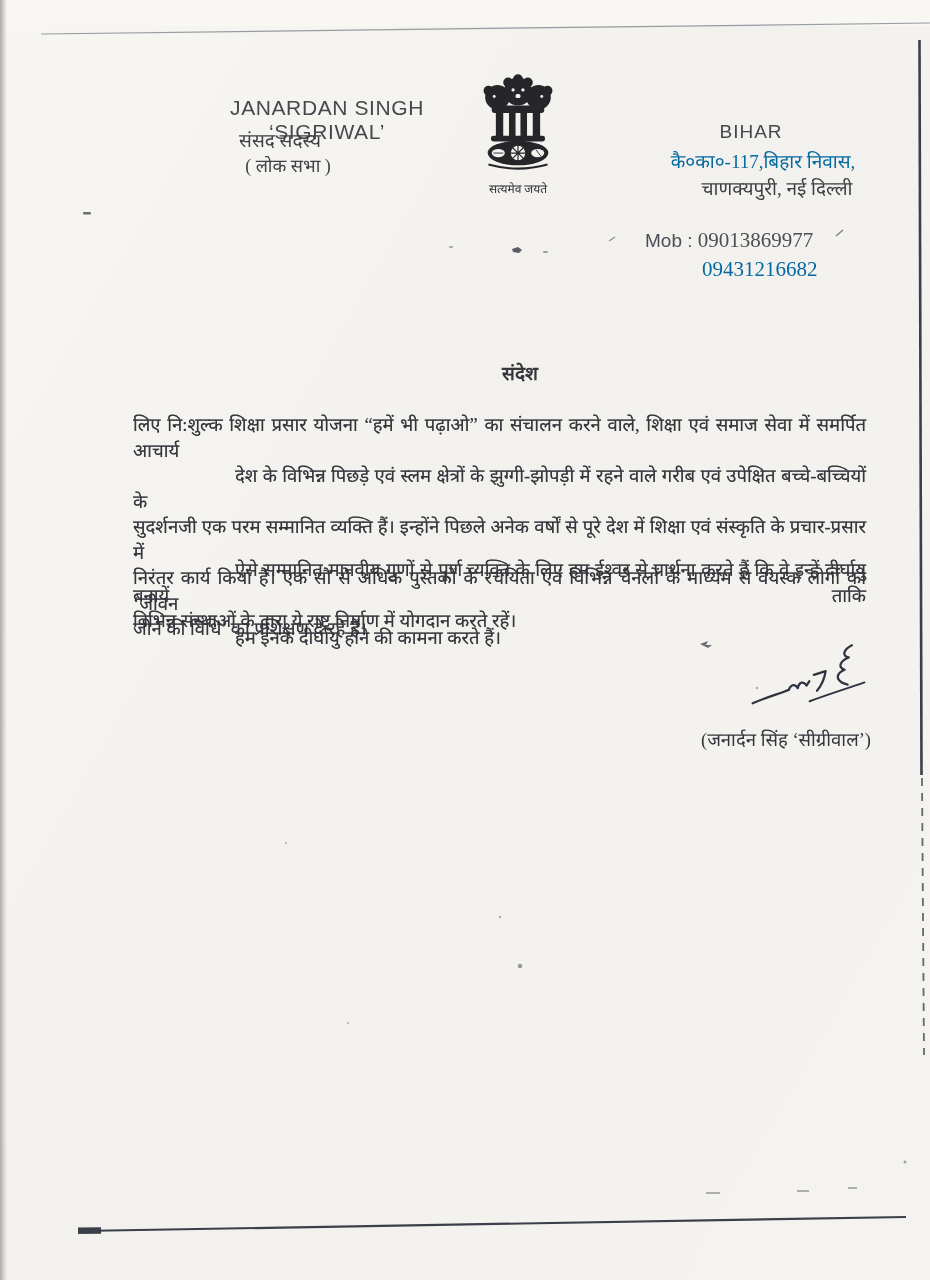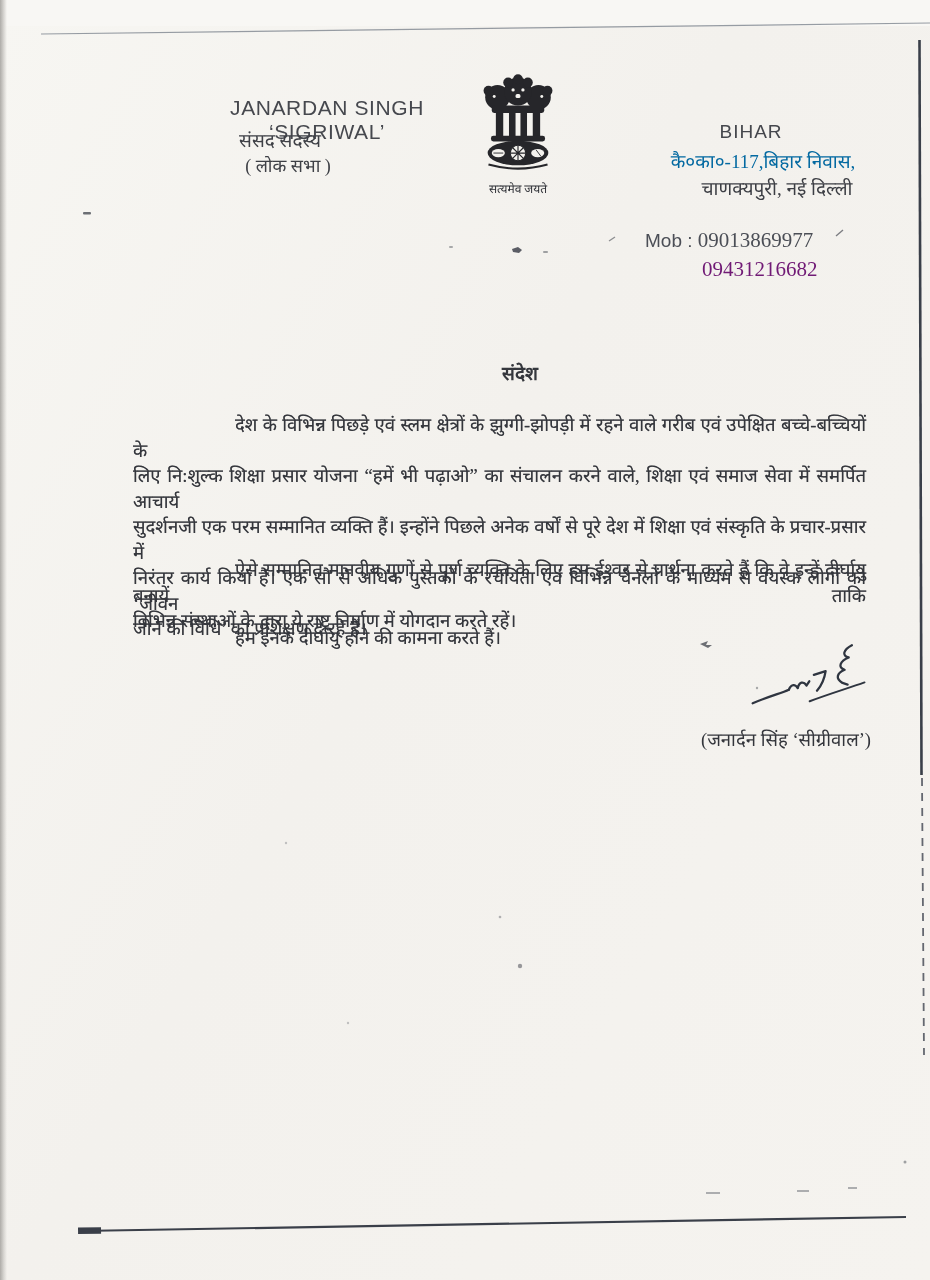--- a/index.html
+++ b/index.html
@@ -30,21 +30,21 @@
   .mp-house{left:188px;top:153px;width:200px;font-size:18px;color:#3e4046;}
 
   .adr1{left:629px;top:92px;width:240px;font-size:20px;color:#43454b;}
   .adr1 .num{font-family:"Liberation Serif",serif;font-weight:bold;font-size:21px;}
   .adr2{left:631px;top:121px;width:240px;font-size:19px;letter-spacing:1px;color:#45474d;}
   .adr3{left:643px;top:148px;width:240px;font-size:19px;color:#0369a1;}
   .adr4{left:657px;top:175px;width:240px;font-size:19px;color:#3c3e44;}
 
   .mob1{left:645px;top:228px;font-size:19px;color:#4b4e56;}
   .mob1 .n,.mob2{font-family:"Liberation Serif",serif;font-size:21px;}
-  .mob2{left:702px;top:257px;color:#701a75;}
+  .mob2{left:702px;top:257px;color:#0369a1;}
 
   .title{left:460px;top:360px;width:120px;font-size:19px;font-weight:600;color:#35373d;}
 
   .bodytext{left:133px;width:733px;font-size:18.5px;line-height:25.5px;color:#34363c;
             text-shadow:0 0 .4px rgba(52,54,60,.55);}
   .p1{top:413px;} .p2{top:558px;} .p3{top:626px;}
   .jl{text-align:justify;text-align-last:justify;}
   .ind{text-indent:102px;}
 
   .sig-name{left:666px;top:726px;width:240px;font-size:18.5px;color:#33353b;}
@@ -119,22 +119,22 @@
     <div class="abs ctr adr2" data-interactable="false">BIHAR</div>
     <div class="abs ctr adr3 dev" data-interactable="false">कै०का०-117,बिहार निवास,</div>
     <div class="abs ctr adr4 dev" data-interactable="false">चाणक्यपुरी, नई दिल्ली</div>
 
     <div class="abs mob1" data-interactable="false"><span data-interactable="false">Mob : </span><span class="n" data-interactable="false">09013869977</span></div>
     <div class="abs mob2" data-interactable="false">09431216682</div>
 
     <div class="abs ctr title dev" data-interactable="false">संदेश</div>
 
     <div class="abs bodytext p1 dev" data-interactable="false">
+      <div class="jl" data-interactable="false">लिए नि:शुल्क शिक्षा प्रसार योजना “हमें भी पढ़ाओ” का संचालन करने वाले, शिक्षा एवं समाज सेवा में समर्पित आचार्य</div>
       <div class="jl ind" data-interactable="false">देश के विभिन्न पिछड़े एवं स्लम क्षेत्रों के झुग्गी-झोपड़ी में रहने वाले गरीब एवं उपेक्षित बच्चे-बच्चियों के</div>
-      <div class="jl" data-interactable="false">लिए नि:शुल्क शिक्षा प्रसार योजना “हमें भी पढ़ाओ” का संचालन करने वाले, शिक्षा एवं समाज सेवा में समर्पित आचार्य</div>
       <div class="jl" data-interactable="false">सुदर्शनजी एक परम सम्मानित व्यक्ति हैं। इन्होंने पिछले अनेक वर्षों से पूरे देश में शिक्षा एवं संस्कृति के प्रचार-प्रसार में</div>
       <div class="jl" data-interactable="false">निरंतर कार्य किया है। एक सौ से अधिक पुस्तकों के रचयिता एवं विभिन्न चैनलों के माध्यम से वयस्क लोगों को ‘जीवन</div>
       <div data-interactable="false">जीने की विधि’ का प्रशिक्षण दे रहे हैं।</div>
     </div>
 
     <div class="abs bodytext p2 dev" data-interactable="false">
       <div class="jl ind" data-interactable="false">ऐसे सम्मानित मानवीय गुणों से पूर्ण व्यक्ति के लिए हम ईश्वर से प्रार्थना करते हैं कि वे इन्हें दीर्घायु बनायें ताकि</div>
       <div data-interactable="false">विभिन्न संस्थाओं के द्वारा ये राष्ट्र निर्माण में योगदान करते रहें।</div>
     </div>
 

